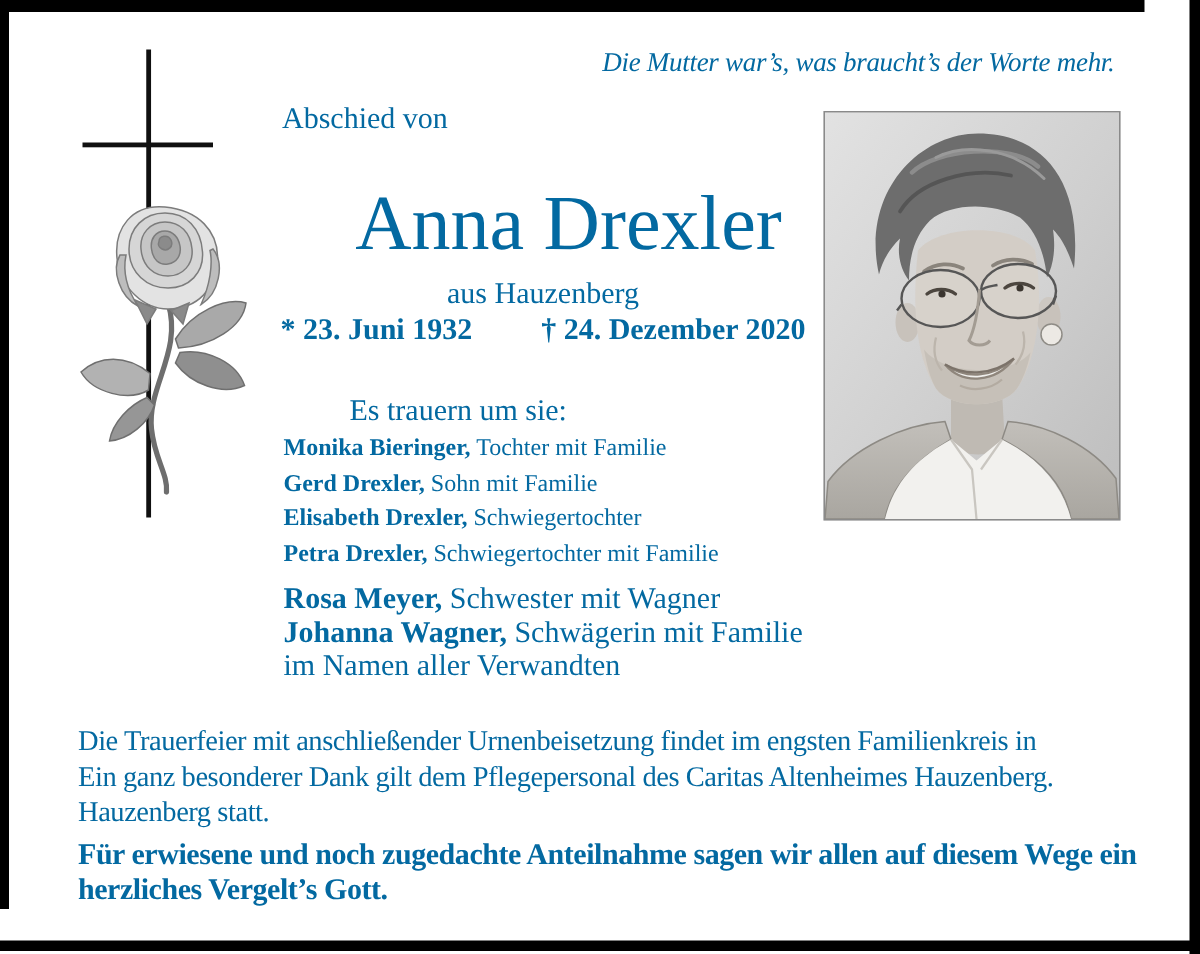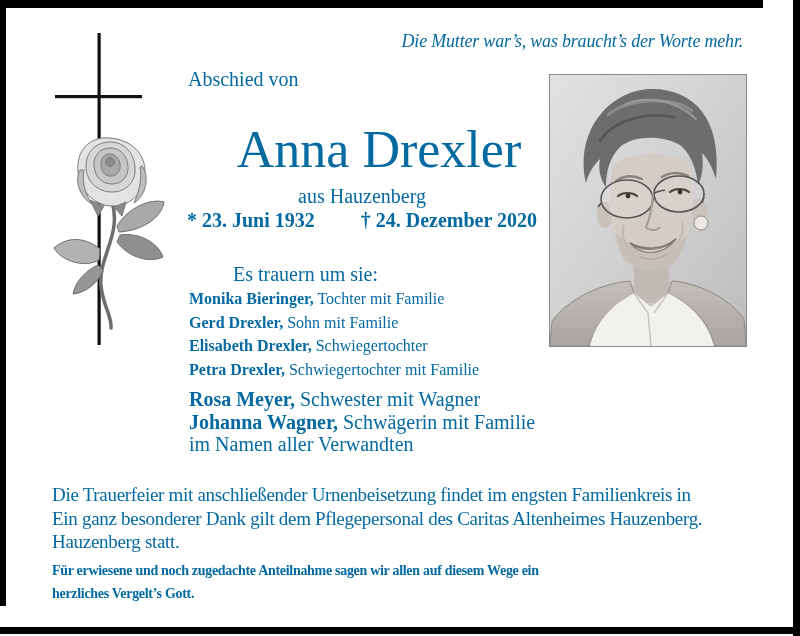--- a/index.html
+++ b/index.html
@@ -43,21 +43,21 @@
     position:absolute;left:549px;top:74px;width:196px;height:271px;
     border:1px solid #8a8a8a;box-sizing:content-box;background:#d6d6d6;
   }
   .photo svg{display:block;}
 
   .funeral{
     position:absolute;left:52px;top:483px;font-size:19px;line-height:23.5px;
     letter-spacing:-0.3px;white-space:nowrap;
   }
   .thanks{
-    position:absolute;left:52px;top:559px;font-size:14px;line-height:23px;
+    position:absolute;left:52px;top:559px;font-size:20px;line-height:23px;
     font-weight:bold;letter-spacing:-0.3px;white-space:nowrap;
   }
 </style>
 </head>
 <body>
 
 <div class="page">
 
   <div class="bar bar-top"></div>
   <div class="bar bar-left"></div>

